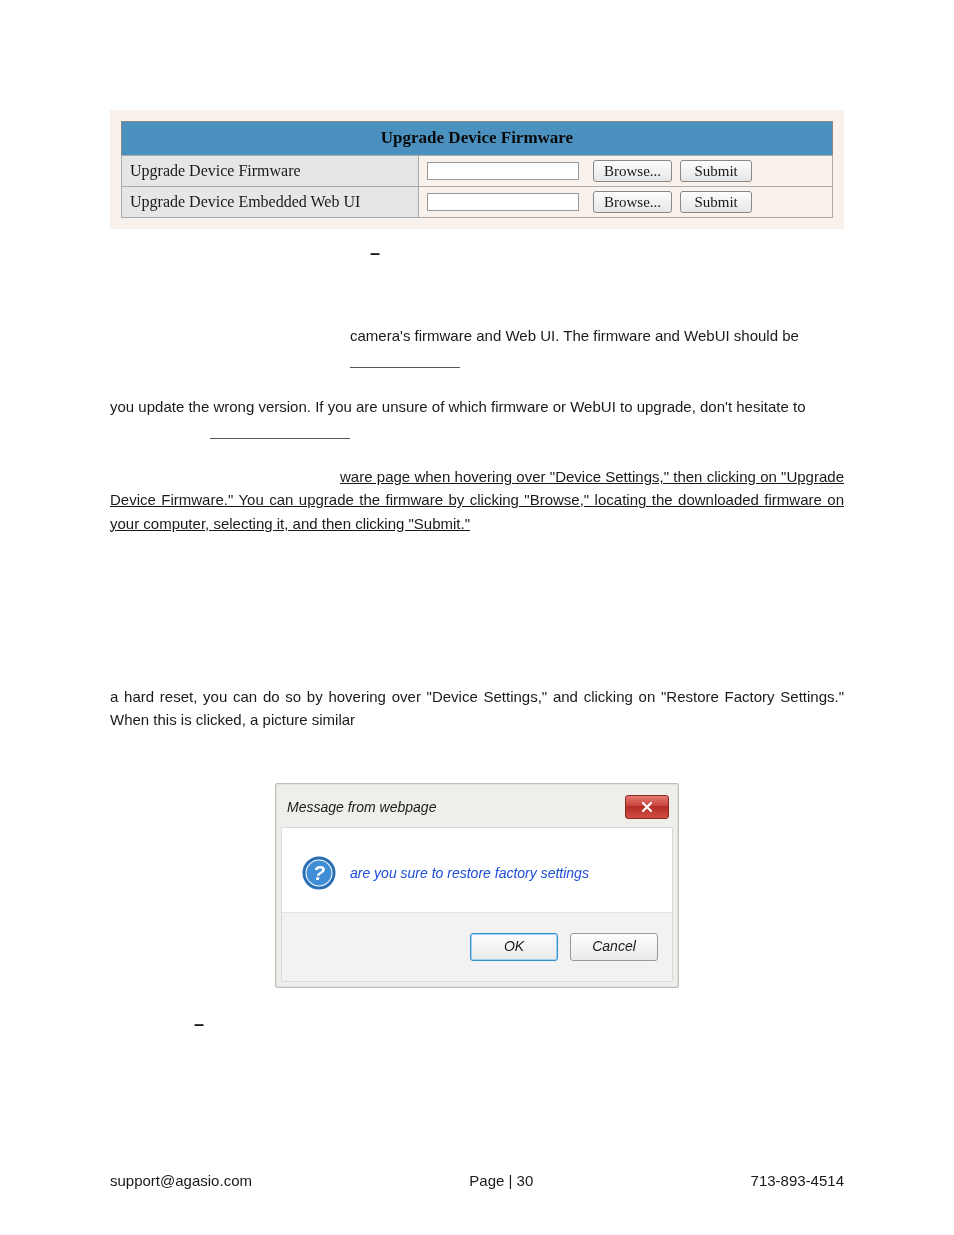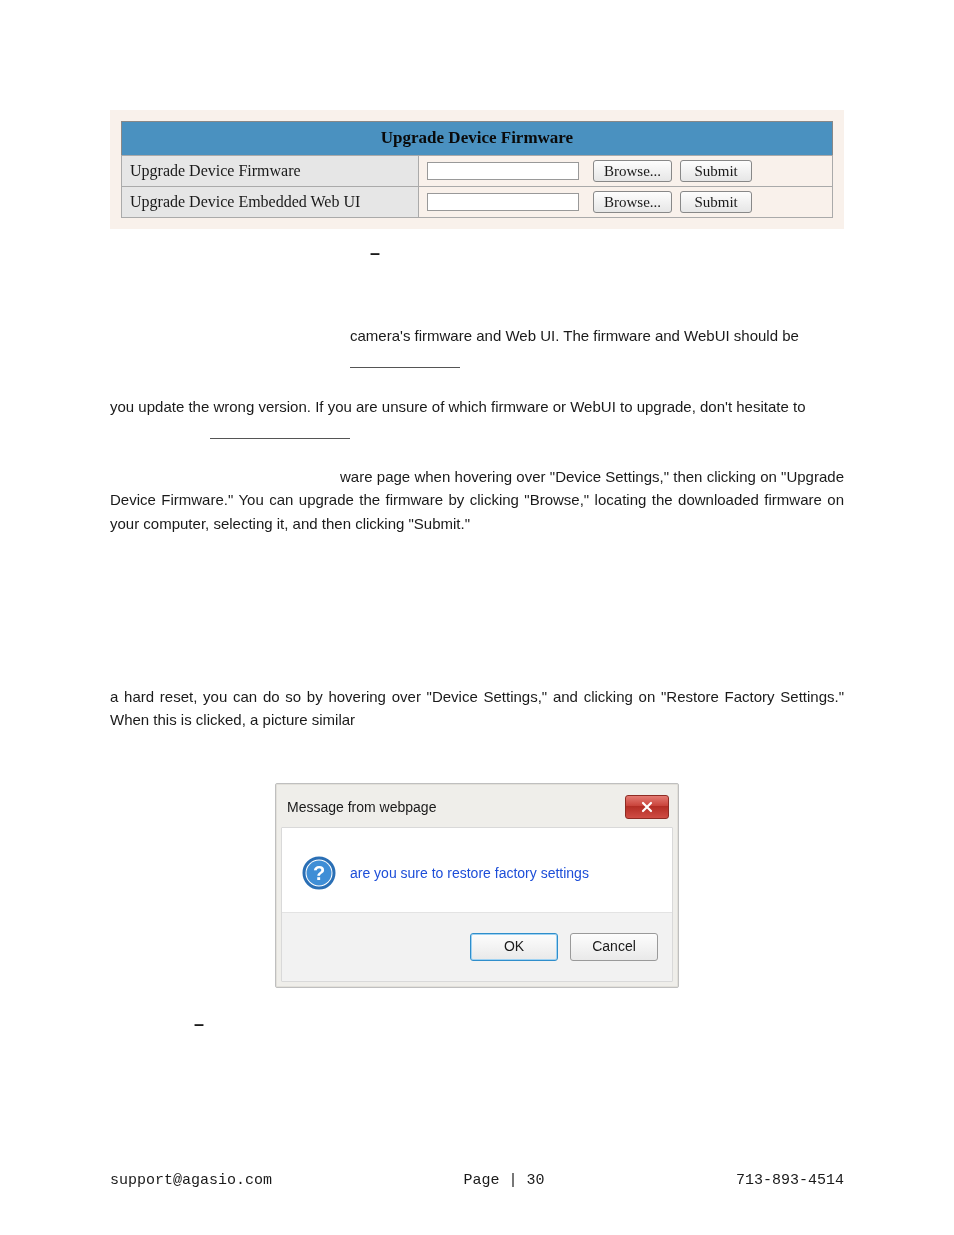--- a/index.html
+++ b/index.html
@@ -102,20 +102,21 @@
   
   .dlg-outer {
     width: 392px;
     margin: 52px auto 0 auto;
     background: #efeeea;
     border: 1px solid #bfbfbf;
     border-radius: 2px;
     box-shadow: 0 0 0 1px #e2e0da inset;
     padding: 5px;
     font-family: "Segoe UI", Tahoma, sans-serif;
+    font-style: italic;
   }
   .dlg-titlebar {
     display: flex;
     align-items: center;
     justify-content: space-between;
     padding: 6px 4px 8px 6px;
     font-size: 14px;
   }
   .dlg-close {
     width: 42px;
@@ -179,21 +180,21 @@
   }
 
   
   .footer {
     position: absolute;
     left: 110px; right: 110px;
     bottom: 46px;
     display: flex;
     justify-content: space-between;
     font-size: 15px;
-    font-family: Liberation Mono, monospace;
+    font-family: Liberation Sans, sans-serif;
     gap: 44px;
   }
 </style>
 </head>
 <body>
 
 <div class="page">
 
   <div class="fw-wrap">
     <div class="fw-header">Upgrade Device Firmware</div>
@@ -227,21 +228,21 @@
     </div>
     <div style="margin-top:4px;">
       <span style="display:inline-block;width:240px;"></span><span class="underline" style="width:110px;"></span>
     </div>
 
     <div style="margin-top:20px;">you update the wrong version. If you are unsure of which firmware or WebUI to upgrade, don't hesitate to</div>
     <div style="margin-top:4px;">
       <span style="display:inline-block;width:100px;"></span><span class="underline" style="width:140px;"></span>
     </div>
 
-    <div style="margin-top:20px; text-align:justify;">
+    <div style="margin-top:20px; text-align:justify;text-decoration:underline;">
       <span style="display:inline-block;width:230px;"></span><span>ware page when hovering over "Device Settings," then clicking on "Upgrade Device Firmware." You can upgrade the firmware by clicking "Browse," locating the downloaded firmware on your computer, selecting it, and then clicking "Submit."</span>
     </div>
 
     <div style="margin-top:150px; text-align:justify;">a hard reset, you can do so by hovering over "Device Settings," and clicking on "Restore Factory Settings." When this is clicked, a picture similar</div>
   </div>
 
   <div class="dlg-outer">
     <div class="dlg-titlebar">
       <span>Message from webpage</span>
       <span class="dlg-close">

